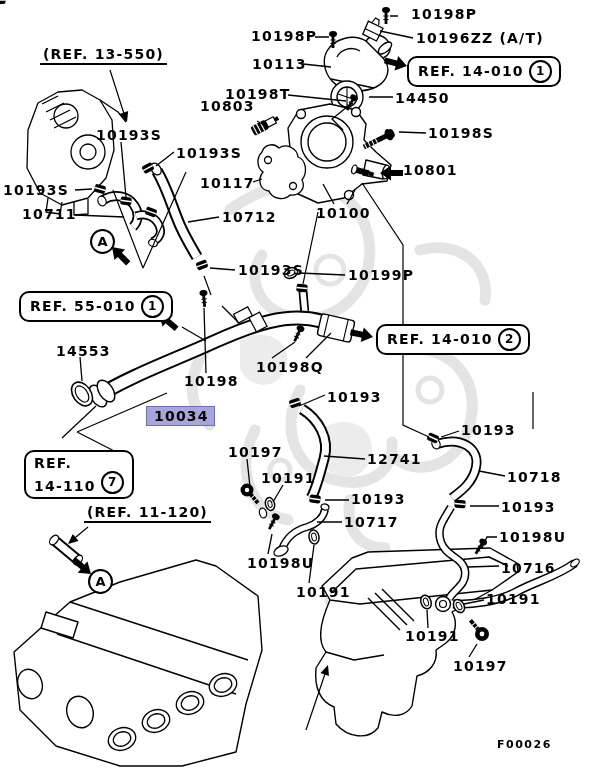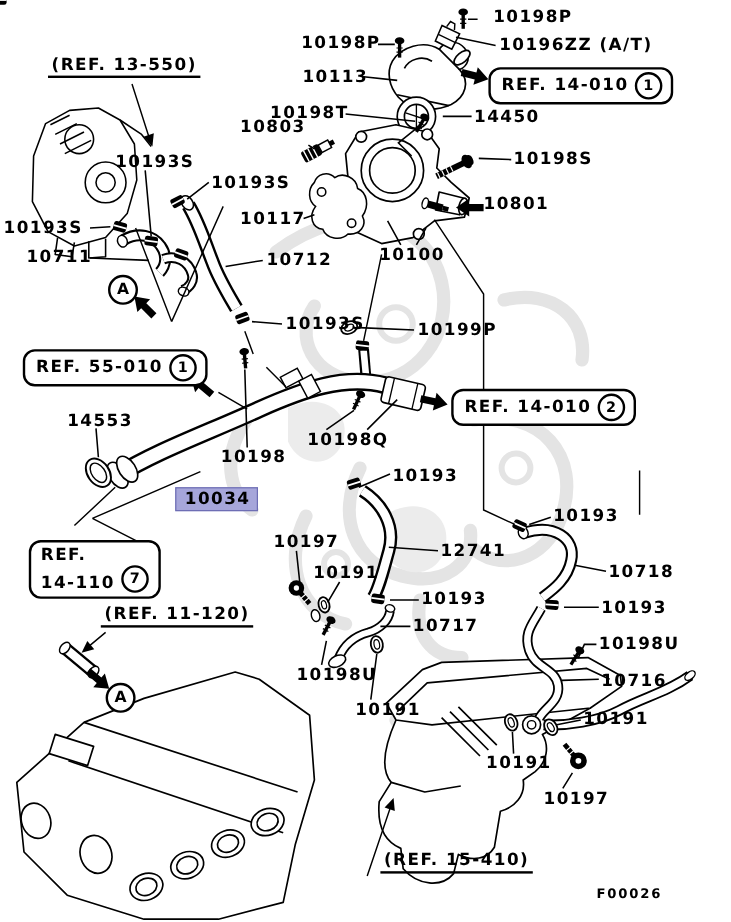--- a/index.html
+++ b/index.html
@@ -390,20 +390,19 @@
 
   <div class="refbox refbox2" style="left:4px;top:450px">
     <div>REF.</div>
     <div class="r2l2">
       <span>14-110</span>
       <span class="refnum">7</span>
     </div>
   </div>
 
   <div class="refu" style="left:84px;top:505px">(REF. 11-120)</div>
-  <div class="refu" style="left:317px;top:710px">(REF. 15-410)</div>
 
   <div class="amark" style="left:90px;top:229px">A</div>
   <div class="amark" style="left:88px;top:569px">A</div>
 
   <div class="figcode" style="left:497px;top:738px">F00026</div>
 
 </div>
 
 </body></html>

